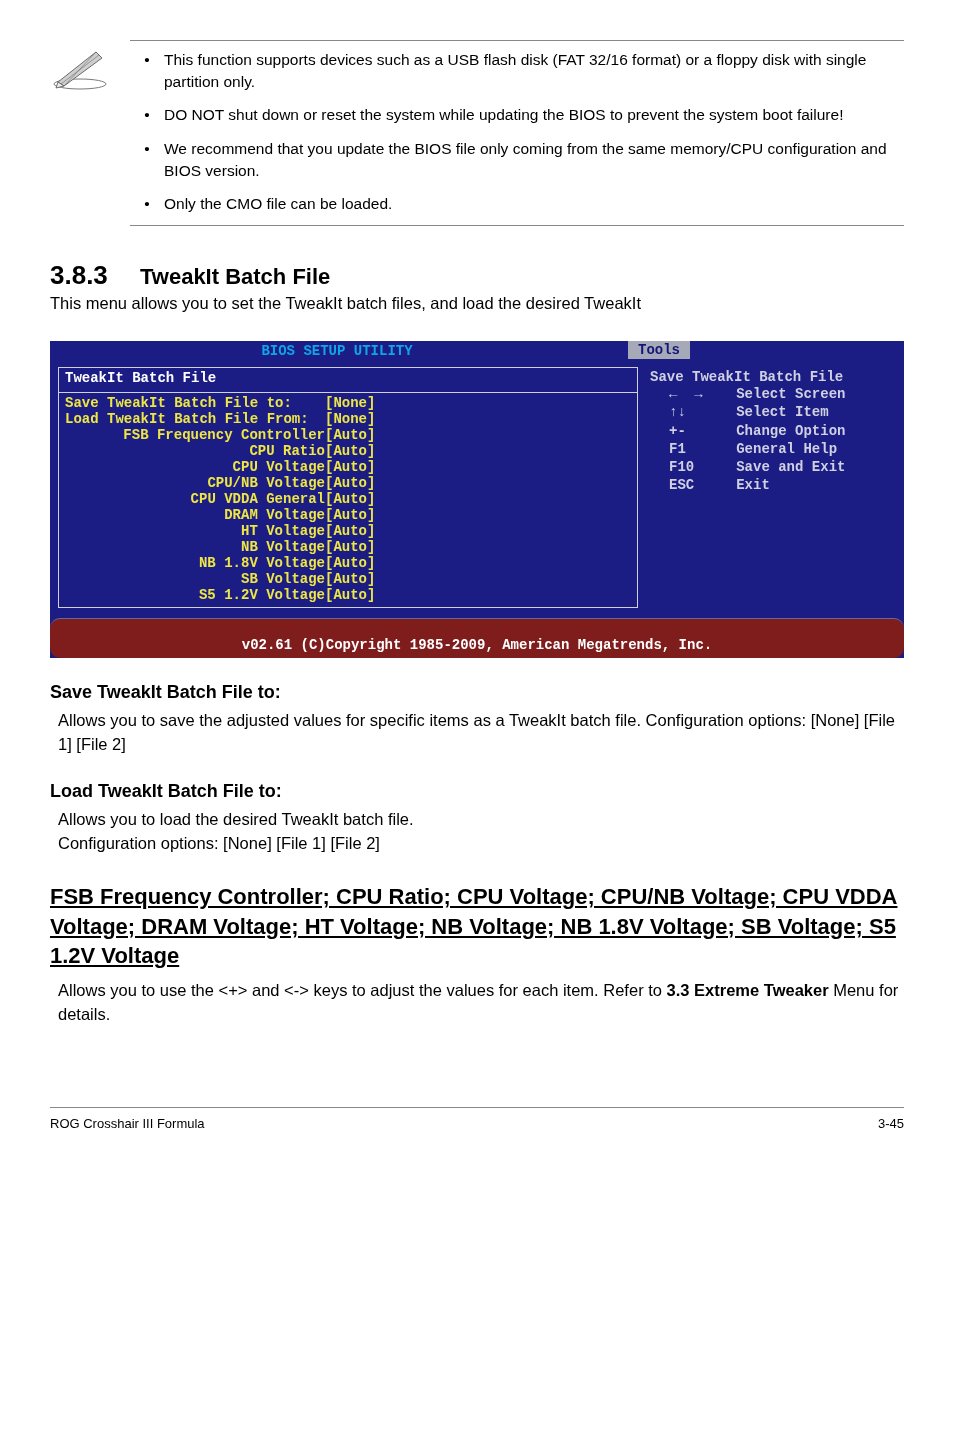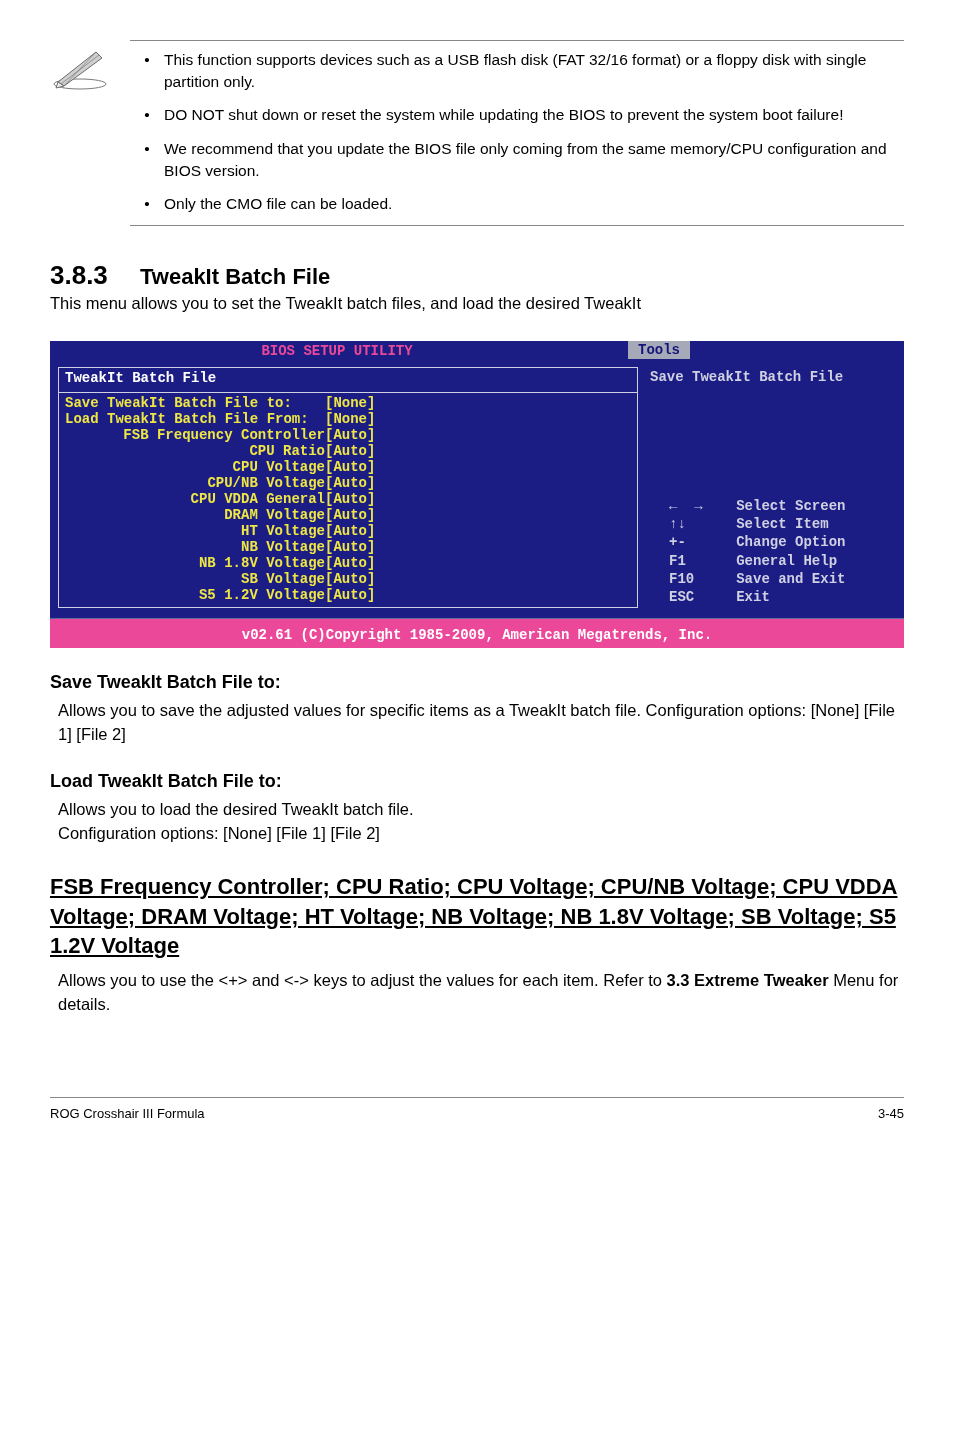--- a/index.html
+++ b/index.html
@@ -70,21 +70,21 @@
     font-size: 14px;
     font-weight: bold;
   }
   .bios-header {
     display: flex;
     align-items: flex-end;
   }
   .bios-title {
     flex: 1;
     text-align: center;
-    color: #ec4899;
+    color: #0ea5e9;
   }
   .bios-tab-strip {
     width: 280px;
     display: flex;
     align-items: flex-end;
     color: #cfd0e2;
   }
   .bios-tab {
     background: #a6a9b8;
     color: #14157a;
@@ -116,36 +116,36 @@
     white-space: pre;
   }
   .bios-sub { padding-left: 24px; text-align: right; }
   .bios-label { width: 260px; }
   .bios-sub .bios-label { width: 236px; }
   .bios-val { color: #eee644; }
   .bios-right {
     width: 250px;
     display: flex;
     flex-direction: column;
-    justify-content: space-between;
     color: #cfd0e2;
     padding: 2px 4px 2px 4px;
   }
   .bios-help-keys {
     white-space: pre;
     line-height: 1.3;
     margin-left: 19px;
   }
   .bios-footer {
     text-align: center;
-    background: #ec4899;
+    background: #7f1d1d;
     color: #fff;
-    padding: 8px 0 5px 0;
+    padding: 18px 0 5px 0;
     border-top: 1px solid #65679f;
     font-size: 14px;
+    border-radius: 10px;
   }
   h3.sub {
     font-size: 18px;
     margin-top: 24px;
     margin-bottom: 6px;
   }
   p.body {
     font-size: 16.5px;
     line-height: 1.45;
     margin: 4px 0 0 8px;

